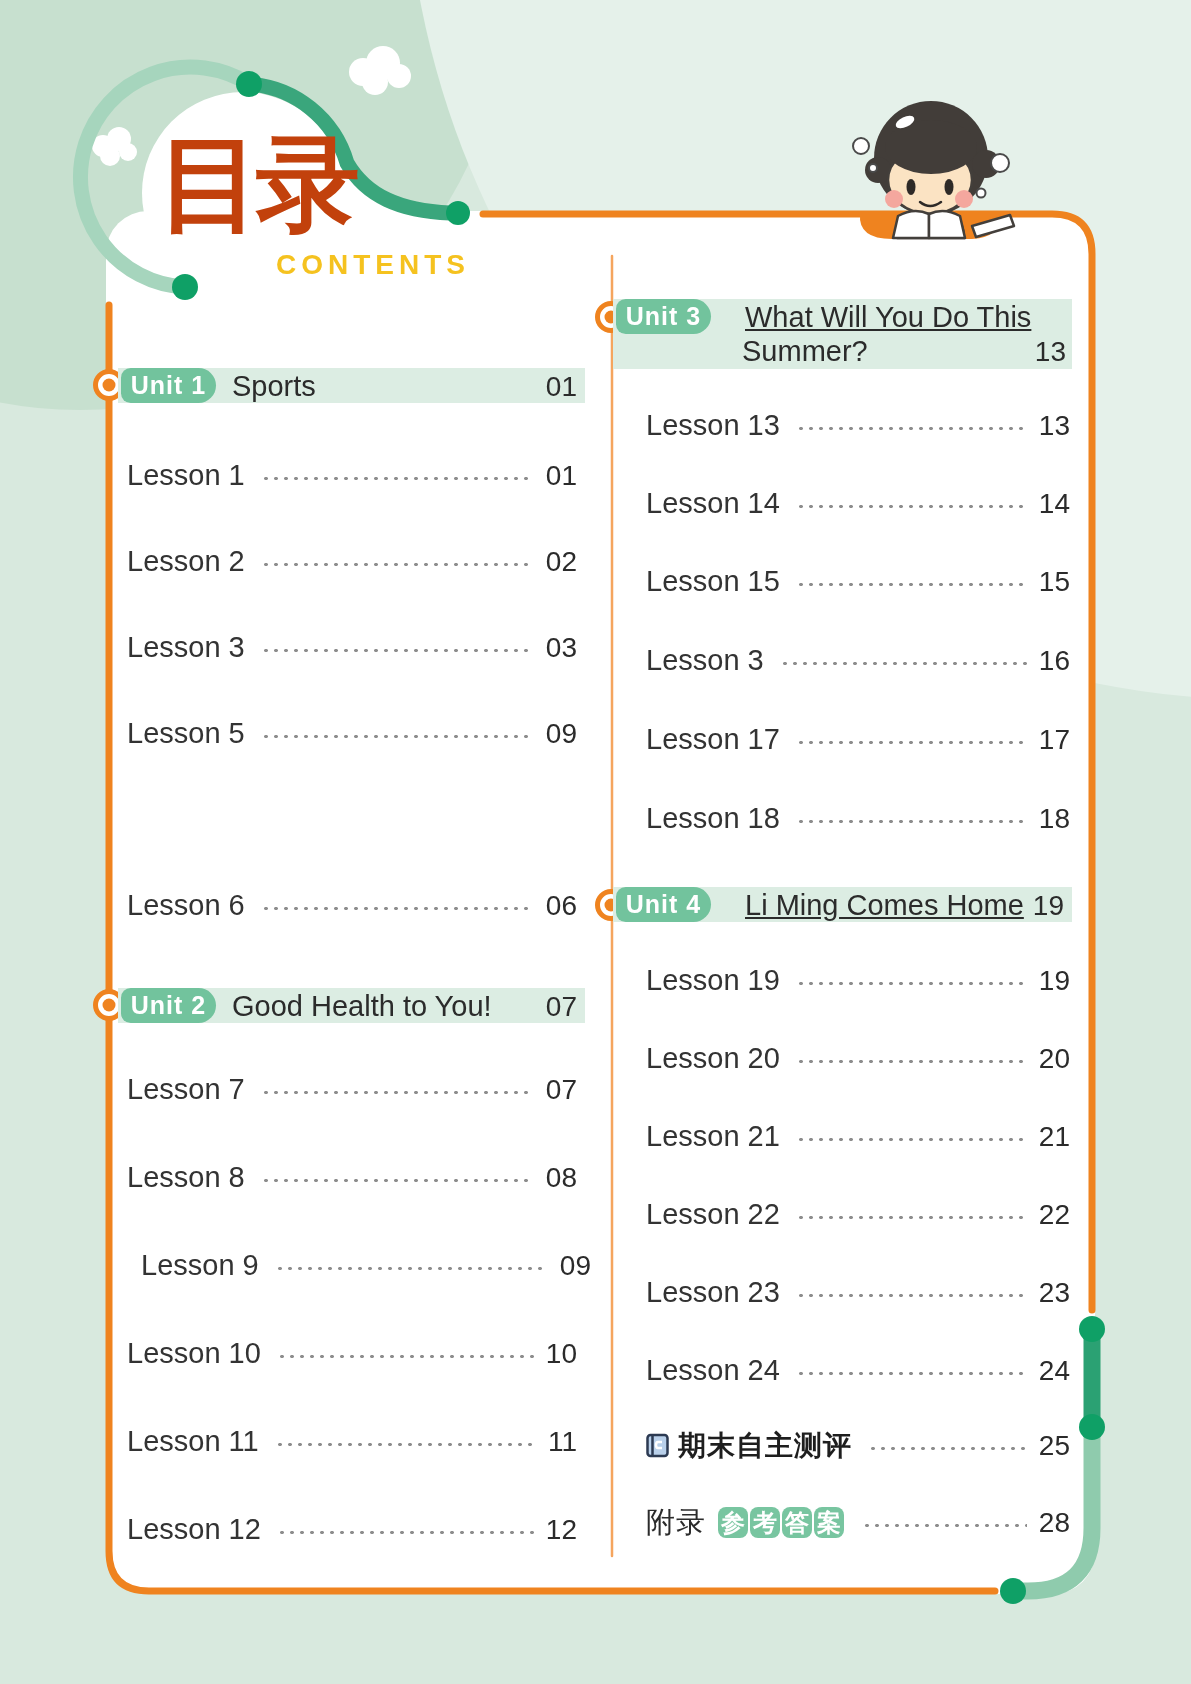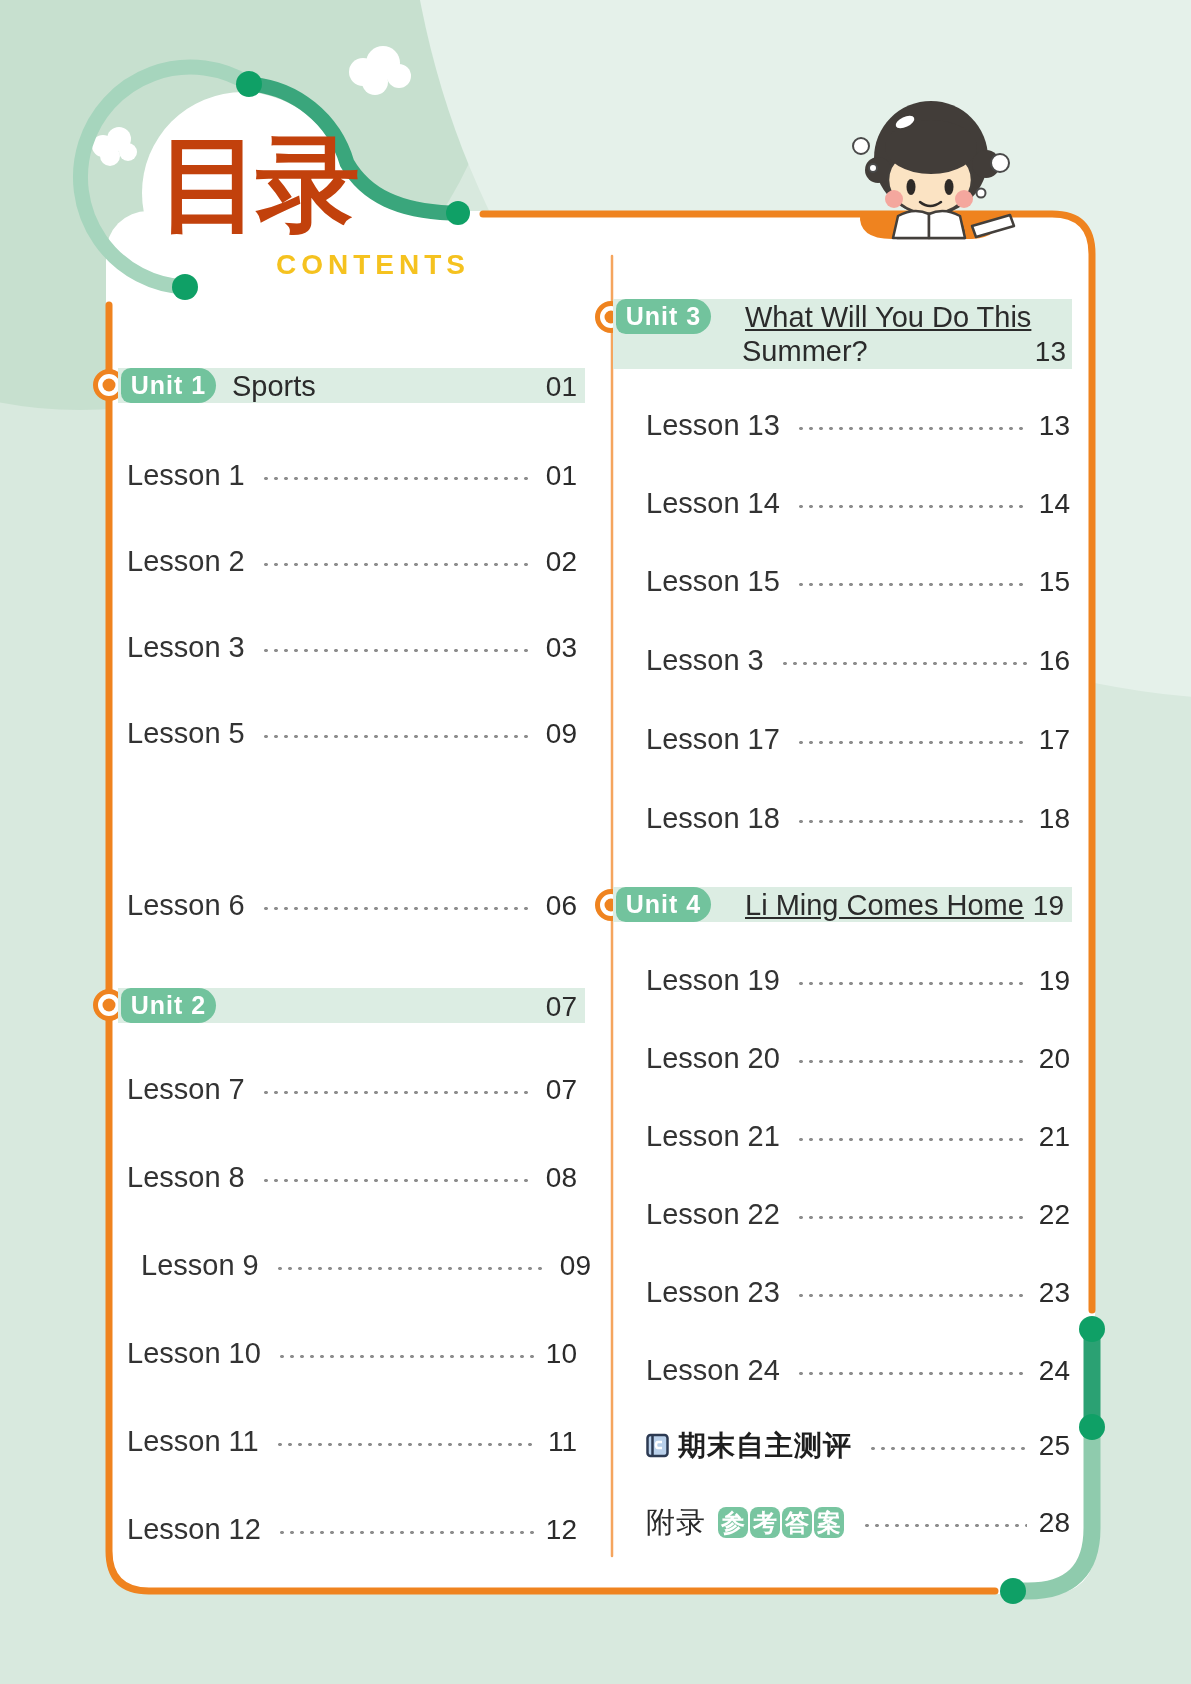--- a/index.html
+++ b/index.html
@@ -162,20 +162,21 @@
       <span class="pg">09</span>
     </div>
   <div class="row" style="left:127px;top:887px;width:450px">
       <span class="lbl">Lesson 6</span>
       <span class="leader"></span>
       <span class="pg">06</span>
     </div>
 
   <div class="unit-bar" style="left:118px;top:988px;width:467px;height:35px">
     <div class="unit-badge">Unit 2</div>
+    <div class="unit-title">Good Health to You!</div>
     <div class="unit-page">07</div>
   </div>
 
   <div class="row" style="left:127px;top:1071px;width:450px">
       <span class="lbl">Lesson 7</span>
       <span class="leader"></span>
       <span class="pg">07</span>
     </div>
   <div class="row" style="left:127px;top:1159px;width:450px">
       <span class="lbl">Lesson 8</span>

